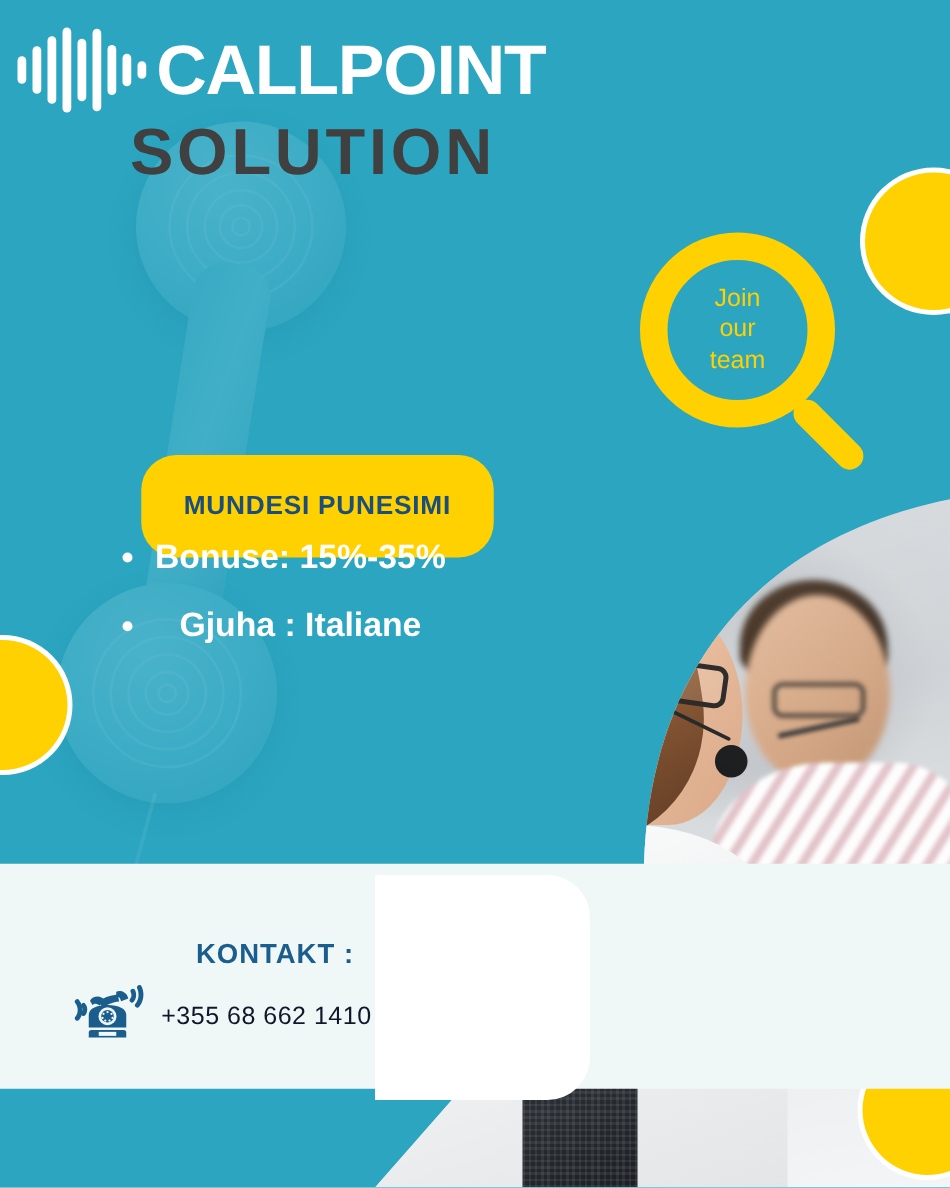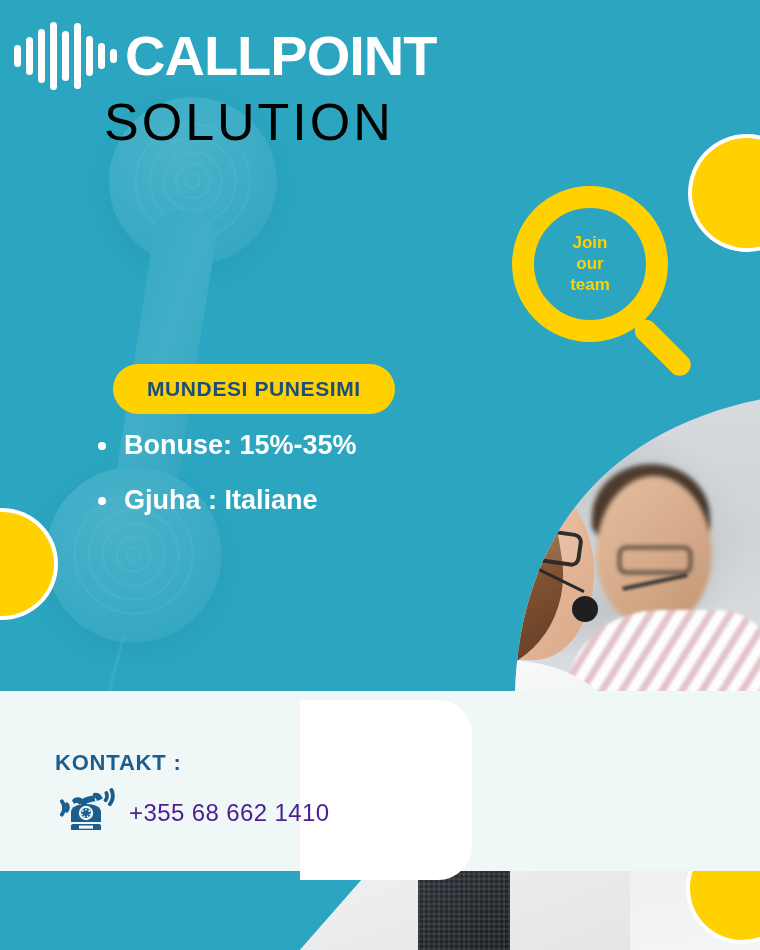--- a/index.html
+++ b/index.html
@@ -10,20 +10,21 @@
     overflow: hidden;
     font-family: "Liberation Sans", sans-serif;
   }
 
   #poster {
     position: relative;
     width: 760px;
     height: 950px;
     background: #2BA5C0;
     overflow: hidden;
+    text-align: center;
   }
 
   
   .handset-wrap {
     position: absolute;
     left: 40px;
     top: 90px;
     width: 260px;
     height: 580px;
     opacity: 0.30;
@@ -338,23 +339,23 @@
     color: #ffffff;
     font-size: 56px;
     font-weight: bold;
     letter-spacing: -1px;
     line-height: 1;
   }
   .subbrand {
     position: absolute;
     left: 104px;
     top: 96px;
-    color: #000000;
+    color: #404040;
     font-size: 52px;
-    font-weight: 400;
+    font-weight: 700;
     letter-spacing: 3px;
     line-height: 1;
   }
 
   
   .corner-circle {
     position: absolute;
     border-radius: 50%;
     background: #FFD100;
     box-shadow: 0 0 0 4px #ffffff;
@@ -397,36 +398,36 @@
     width: 112px;
     height: 112px;
     display: flex;
     flex-direction: column;
     align-items: center;
     justify-content: center;
     gap: 1px;
   }
   .mag-text span {
     color: #FFD100;
-    font-size: 17px;
-    font-weight: bold;
+    font-size: 20px;
+    font-weight: normal;
     line-height: 1.18;
   }
 
   
   .pill {
     position: absolute;
     left: 113px;
     top: 364px;
     background: #FFD100;
     color: #1B4E7A;
     font-size: 21px;
     font-weight: bold;
     letter-spacing: 0.6px;
-    padding: 13px 34px;
+    padding: 29px 34px;
     border-radius: 28px;
   }
 
   
   .bullets {
     position: absolute;
     left: 96px;
     top: 432px;
     list-style: none;
   }
@@ -482,22 +483,22 @@
     letter-spacing: 0.8px;
   }
   .phone-row {
     display: flex;
     align-items: center;
     gap: 12px;
     margin-top: 12px;
   }
   .phone-icon { flex: 0 0 auto; }
   .phone-number {
-    color: #4c1d95;
-    font-size: 24px;
+    color: #0f172a;
+    font-size: 20px;
     font-weight: 500;
     letter-spacing: 0.4px;
   }
 </style>
 </head>
 <body>
 
 <div id="poster">
 
   <div class="handset-wrap">

